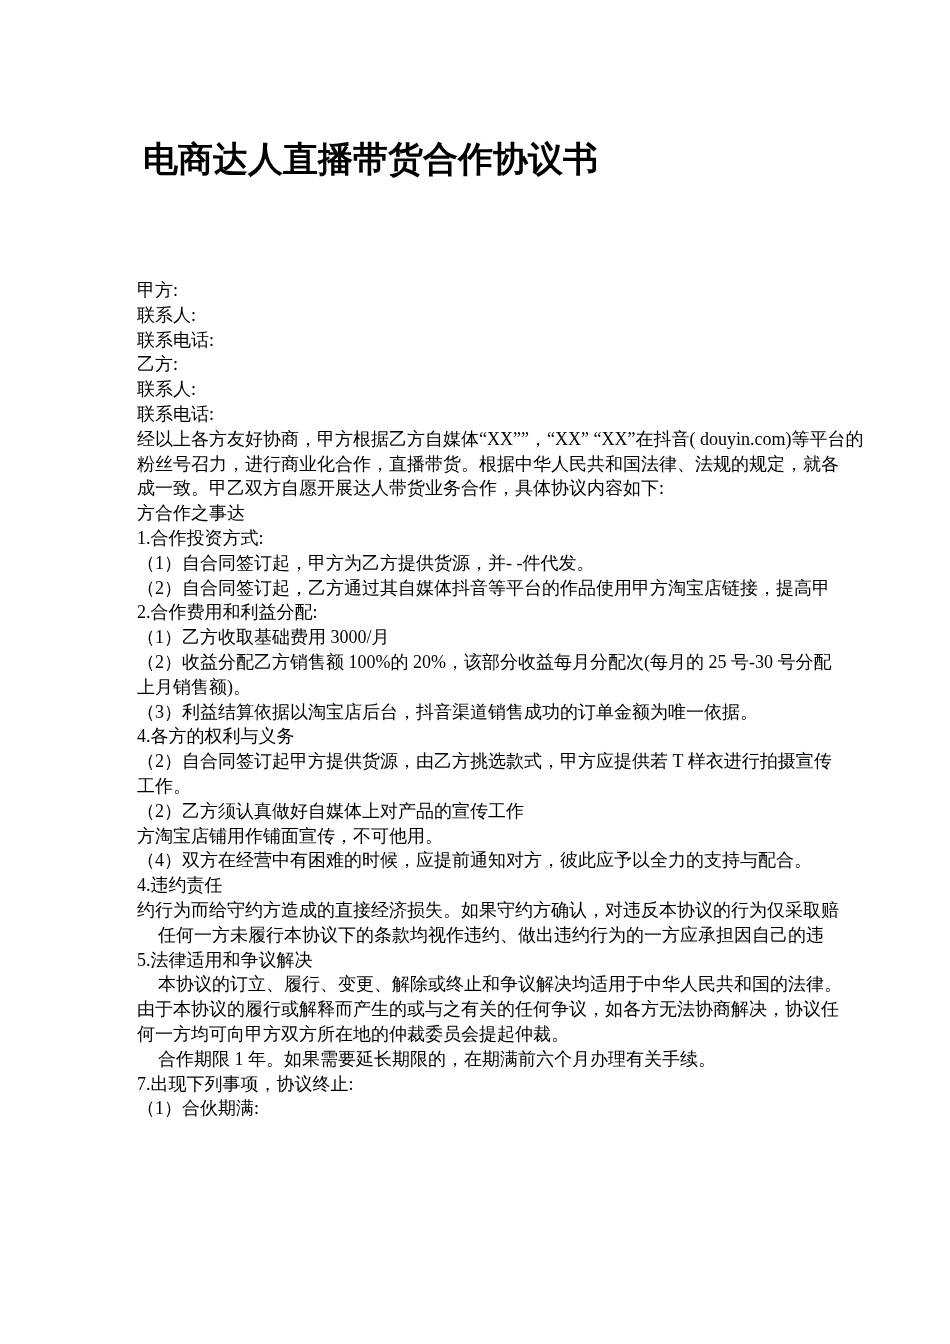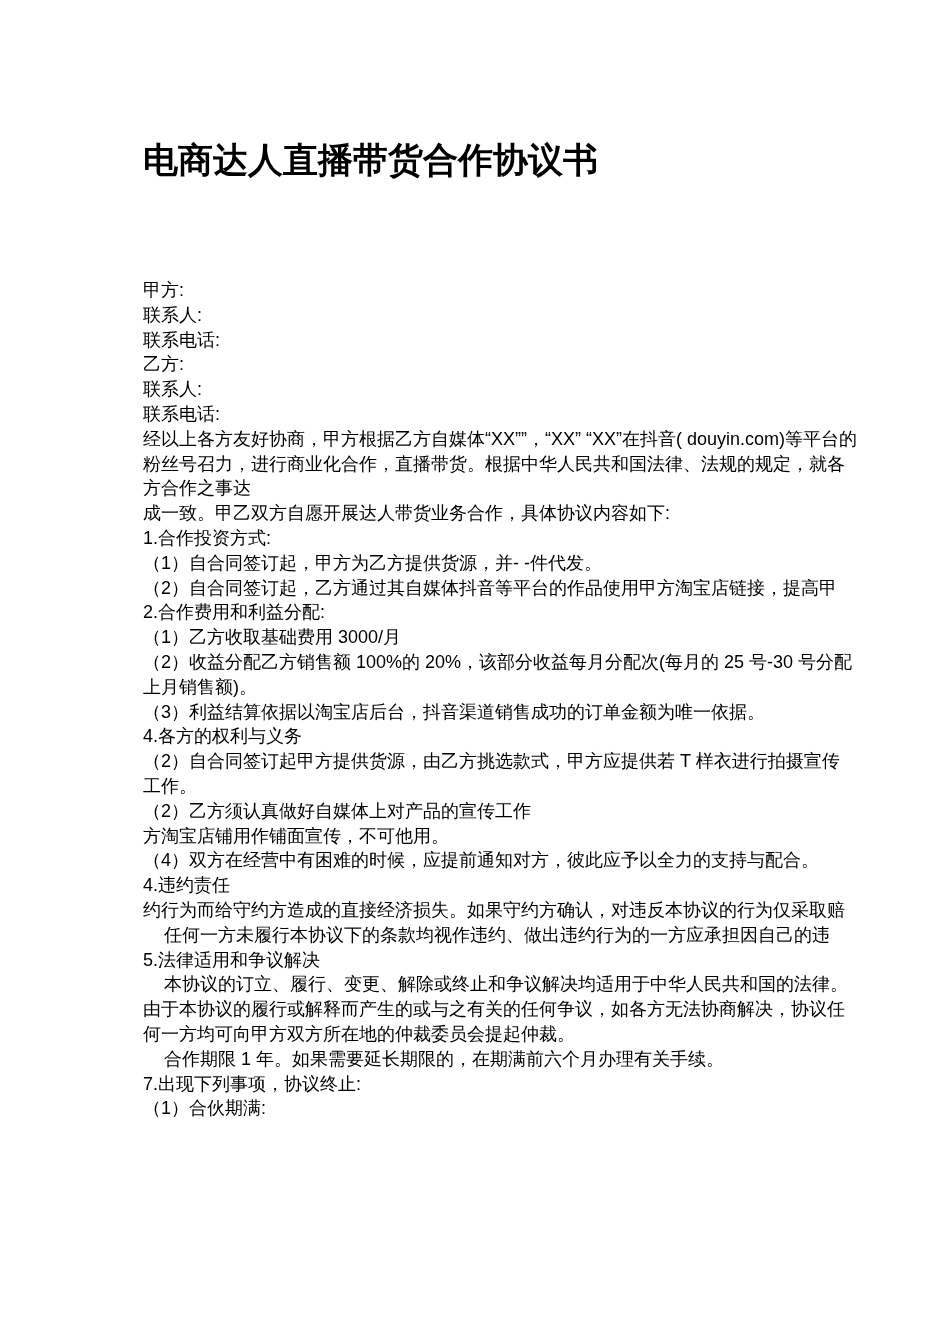--- a/index.html
+++ b/index.html
@@ -6,37 +6,37 @@
     margin: 0;
     padding: 0;
     background: #ffffff;
   }
   .doc {
     position: relative;
     width: 950px;
     height: 1344px;
     background: #ffffff;
     overflow: hidden;
-    font-family: Liberation Sans, sans-serif;
+    font-family: Liberation Serif, serif;
     color: #000000;
   }
   .doc-title {
     position: absolute;
     left: 143px;
     top: 136px;
     margin: 0;
     font-size: 35px;
     line-height: 48px;
     font-weight: 700;
     white-space: nowrap;
     letter-spacing: 0;
   }
   .doc-body {
     position: absolute;
-    left: 143px;
+    left: 137px;
     top: 278px;
     width: 700px;
     font-size: 18px;
     line-height: 24.8px;
     font-weight: 400;
   }
   .line {
     height: 24.8px;
     white-space: nowrap;
     letter-spacing: 0;
@@ -52,22 +52,22 @@
   <h1 class="doc-title">电商达人直播带货合作协议书</h1>
   <div class="doc-body" id="doc-body">
       <div class="line">甲方:</div>
       <div class="line">联系人:</div>
       <div class="line">联系电话:</div>
       <div class="line">乙方:</div>
       <div class="line">联系人:</div>
       <div class="line">联系电话:</div>
       <div class="line">经以上各方友好协商，甲方根据乙方自媒体“XX””，“XX” “XX”在抖音( douyin.com)等平台的</div>
       <div class="line">粉丝号召力，进行商业化合作，直播带货。根据中华人民共和国法律、法规的规定，就各</div>
+      <div class="line">成一致。甲乙双方自愿开展达人带货业务合作，具体协议内容如下:</div>
       <div class="line">方合作之事达</div>
-      <div class="line">成一致。甲乙双方自愿开展达人带货业务合作，具体协议内容如下:</div>
       <div class="line">1.合作投资方式:</div>
       <div class="line">（1）自合同签订起，甲方为乙方提供货源，并- -件代发。</div>
       <div class="line">（2）自合同签订起，乙方通过其自媒体抖音等平台的作品使用甲方淘宝店链接，提高甲</div>
       <div class="line">2.合作费用和利益分配:</div>
       <div class="line">（1）乙方收取基础费用 3000/月</div>
       <div class="line">（2）收益分配乙方销售额 100%的 20%，该部分收益每月分配次(每月的 25 号-30 号分配</div>
       <div class="line">上月销售额)。</div>
       <div class="line">（3）利益结算依据以淘宝店后台，抖音渠道销售成功的订单金额为唯一依据。</div>
       <div class="line">4.各方的权利与义务</div>
       <div class="line">（2）自合同签订起甲方提供货源，由乙方挑选款式，甲方应提供若 T 样衣进行拍摄宣传</div>

